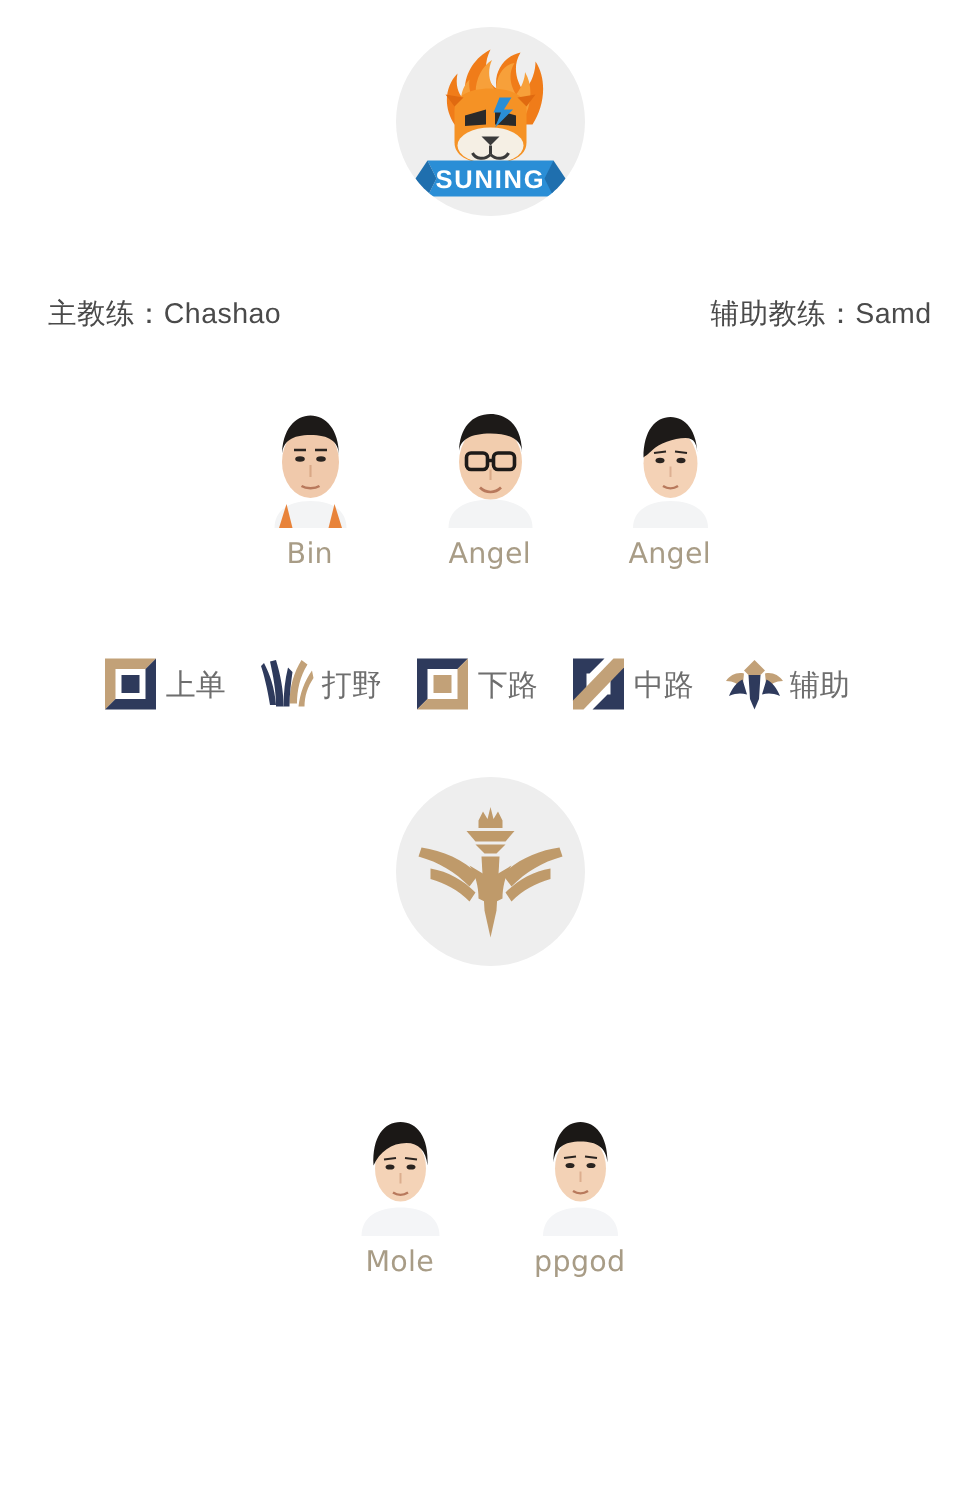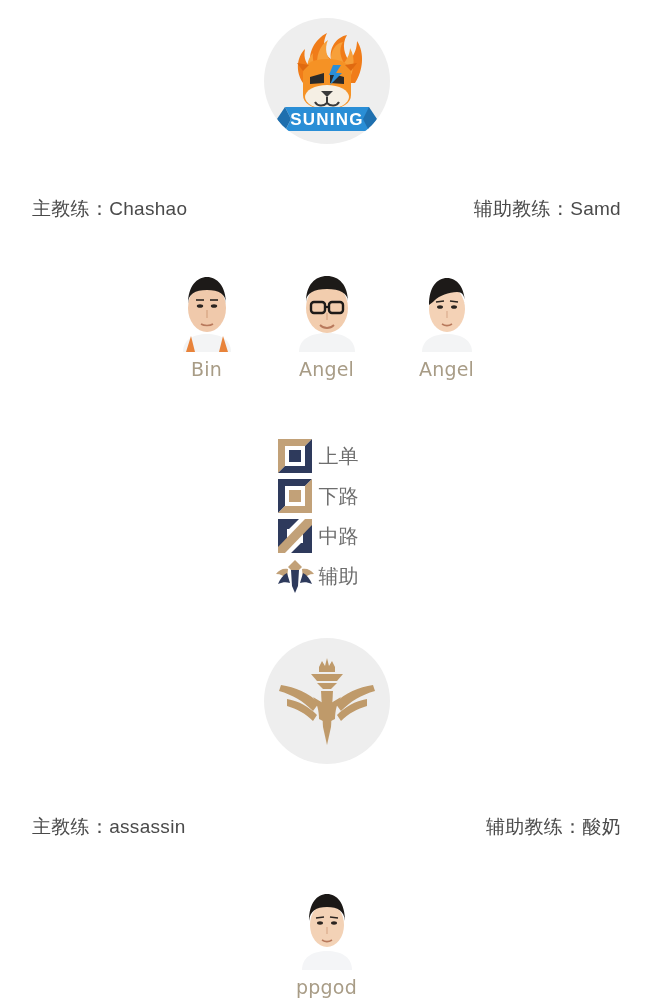--- a/index.html
+++ b/index.html
@@ -93,21 +93,20 @@
   }
 
   
   .roles-row {
     display: flex;
     justify-content: center;
     align-items: center;
     width: 653px;
     box-sizing: border-box;
     padding: 0 20px;
-    flex-direction: column;
   }
   .role {
     display: flex;
     align-items: center;
     gap: 4px;
     width: 104px;
     justify-content: flex-start;
   }
   .role-icon {
     width: 40px;
@@ -257,20 +256,32 @@
         <div class="role-icon">
           <svg width="40" height="40" viewBox="0 0 40 40">
             <path d="M3 3 L37 3 L30 10 L10 10 L10 30 L3 37 Z" fill="#c2a178"></path>
             <path d="M37 3 L37 37 L3 37 L10 30 L30 30 L30 10 Z" fill="#2e3a5c"></path>
             <rect x="14" y="14" width="12" height="12" fill="#2e3a5c"></rect>
           </svg>
         </div>
         <div class="role-label">上单</div>
       </div>
 
+      <div class="role">
+        <div class="role-icon">
+          <svg width="40" height="40" viewBox="0 0 40 40">
+            <path d="M5 6 C9 14 12 22 13 34 L9 34 C7 22 5 14 3 8 Z" fill="#2e3a5c"></path>
+            <path d="M13 4 C16 14 18 24 18 35 L13 35 C13 24 11 14 9 5 Z" fill="#2e3a5c"></path>
+            <path d="M22 33 C22 22 25 12 30 4 L34 7 C29 15 27 24 27 33 Z" fill="#c2a178"></path>
+            <path d="M28 35 C29 26 32 18 37 11 L38 16 C34 22 32 28 32 35 Z" fill="#c2a178"></path>
+            <path d="M18 35 C18 26 19 17 21 9 L24 12 C23 19 22 27 22 35 Z" fill="#2e3a5c"></path>
+          </svg>
+        </div>
+        <div class="role-label">打野</div>
+      </div>
 
       <div class="role">
         <div class="role-icon">
           <svg width="40" height="40" viewBox="0 0 40 40">
             <path d="M3 3 L37 3 L30 10 L10 10 L10 30 L3 37 Z" fill="#2e3a5c"></path>
             <path d="M37 3 L37 37 L3 37 L10 30 L30 30 L30 10 Z" fill="#c2a178"></path>
             <rect x="14" y="14" width="12" height="12" fill="#c2a178"></rect>
           </svg>
         </div>
         <div class="role-label">下路</div>
@@ -327,31 +338,45 @@
             <path d="M54 50 L66 50 L64 86 L60 104 L56 86 Z"></path>
             <path d="M46 56 C50 62 52 70 52 78 L56 80 L56 62 Z"></path>
             <path d="M74 56 C70 62 68 70 68 78 L64 80 L64 62 Z"></path>
           </g>
         </svg>
       </div>
     </div>
 
     <div class="spacer-7"></div>
 
-    <div class="coach-row">
-      <div class="coach-label">主教练：assassin</div>
-      <div class="coach-label">辅助教练：酸奶</div>
-    </div>
 
     <div class="spacer-8"></div>
 
     <div class="players-row">
 
 
 
+      <div class="player">
+        <div class="portrait">
+          <svg width="104" height="96" viewBox="0 0 104 96">
+            <rect width="104" height="96" fill="#ffffff"></rect>
+            <path d="M26 92 C26 79 37 73 52 73 C67 73 78 79 78 92 Z" fill="#f4f5f7"></path>
+            <ellipse cx="52" cy="47" rx="17" ry="22" fill="#f4d3b7"></ellipse>
+            <path d="M34 45 C33 26 41 16 52 16 C63 16 71 26 70 45
+                     C69 35 64 30 56 30 C46 30 38 36 34 45 Z" fill="#1b1816"></path>
+            <ellipse cx="45" cy="46" rx="3" ry="1.7" fill="#2a2420"></ellipse>
+            <ellipse cx="59" cy="46" rx="3" ry="1.7" fill="#2a2420"></ellipse>
+            <path d="M41 41 L49 40" stroke="#2a2420" stroke-width="1.5"></path>
+            <path d="M55 40 L63 41" stroke="#2a2420" stroke-width="1.5"></path>
+            <path d="M52 50 L52 57" stroke="#dcae8e" stroke-width="1.3" fill="none"></path>
+            <path d="M47 63 C50 65 54 65 57 63" stroke="#b8795c" stroke-width="1.6" fill="none"></path>
+          </svg>
+        </div>
+        <div class="player-name">Mole</div>
+      </div>
 
 
       <div class="player">
         <div class="portrait">
           <svg width="104" height="96" viewBox="0 0 104 96">
             <rect width="104" height="96" fill="#ffffff"></rect>
             <path d="M27 92 C27 79 38 73 52 73 C66 73 77 79 77 92 Z" fill="#f4f5f7"></path>
             <ellipse cx="52" cy="47" rx="17" ry="22" fill="#f3d2b6"></ellipse>
             <path d="M34 43 C34 25 42 16 52 16 C62 16 70 25 70 43
                      C69 33 63 29 52 29 C41 29 35 33 34 43 Z" fill="#1b1816"></path>

